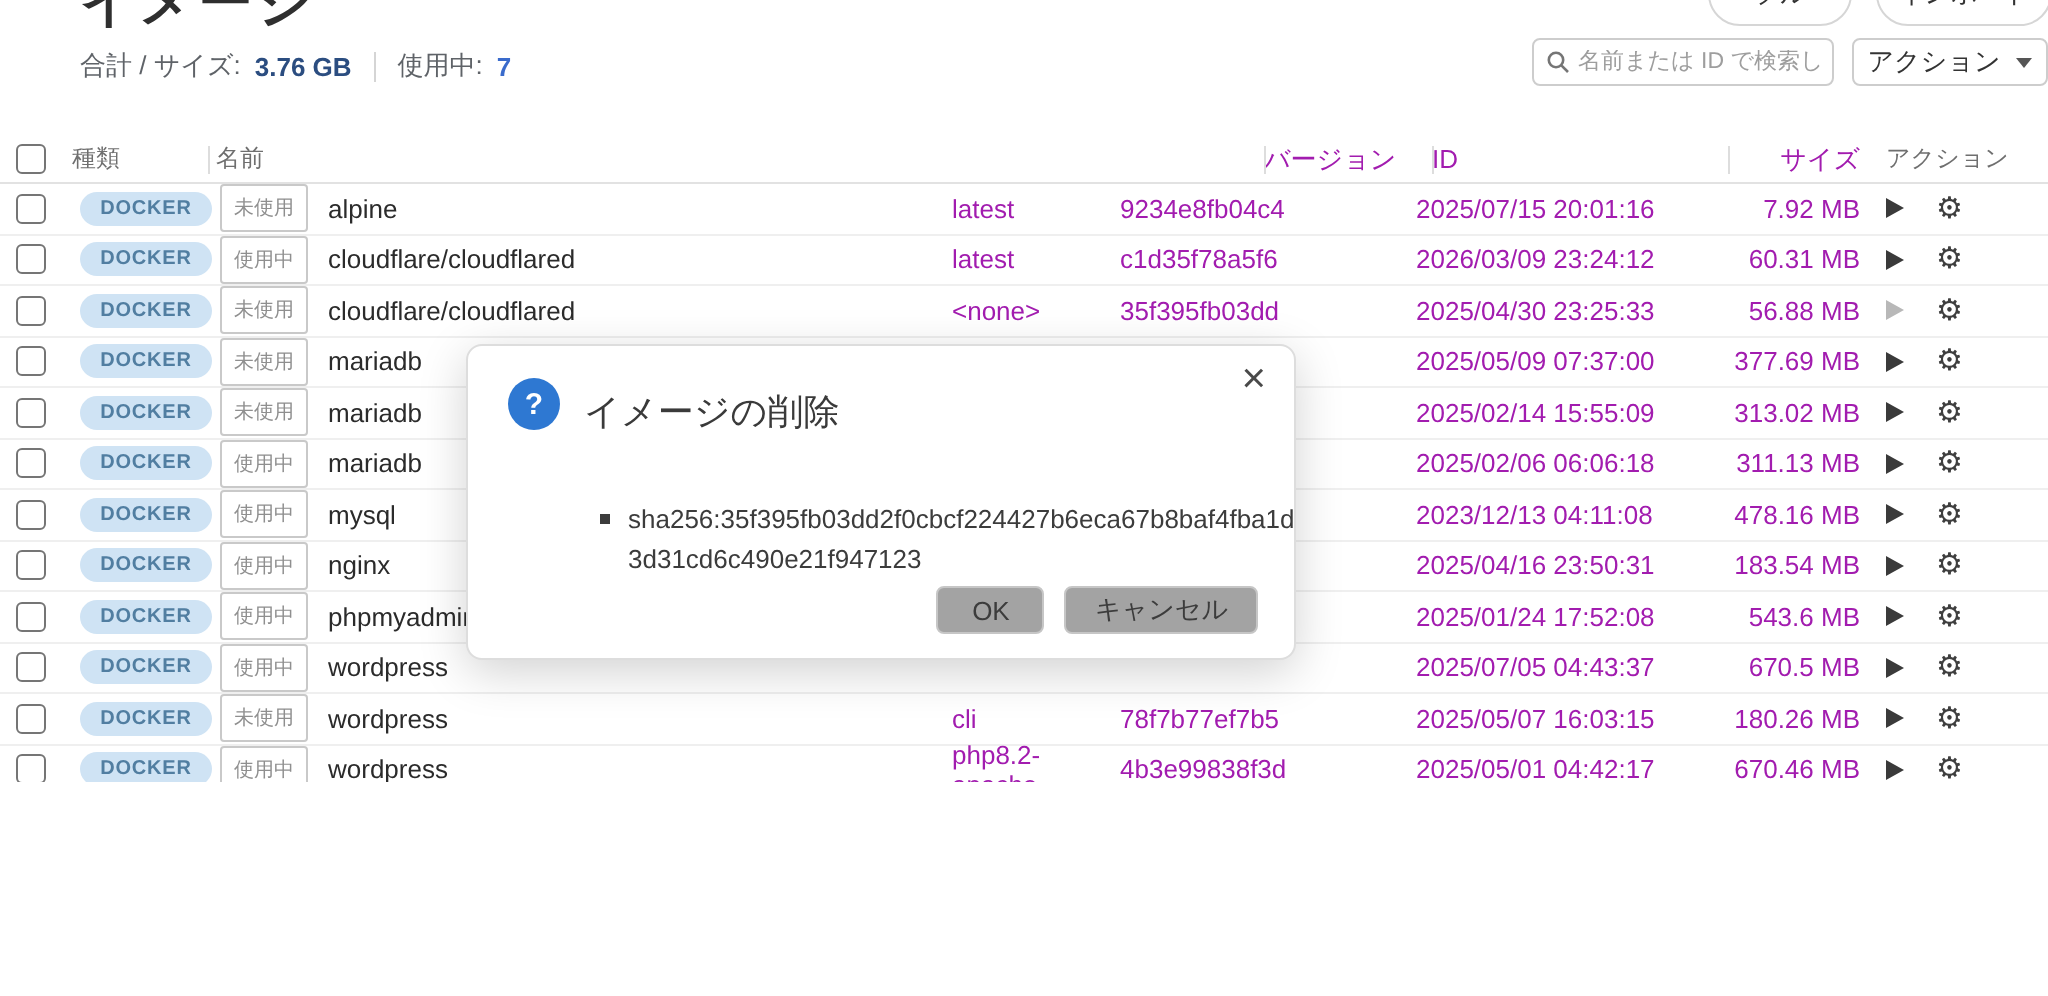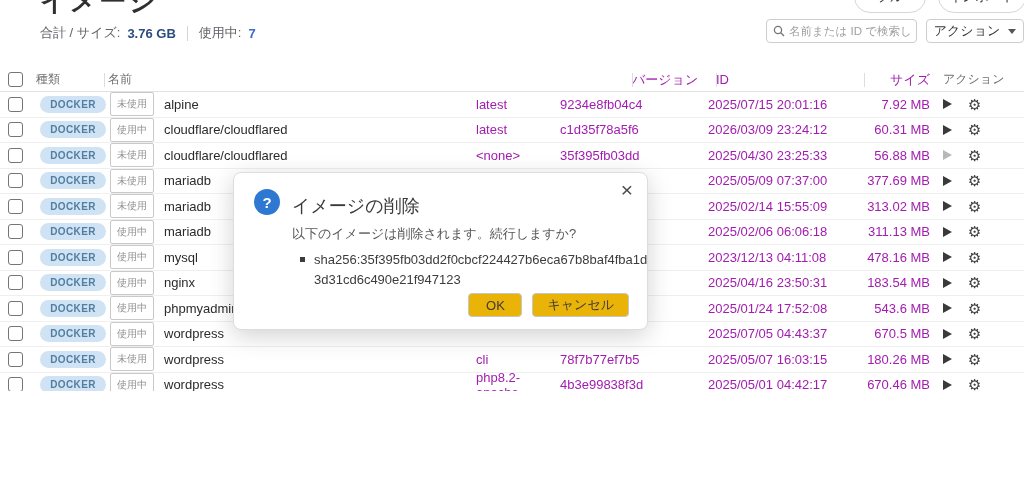--- a/index.html
+++ b/index.html
@@ -63,21 +63,21 @@
             border-radius:8px; box-shadow:0 6px 24px rgba(0,0,0,0.18); z-index:10; }
   .dlg-icon { position:absolute; left:20px; top:16px; width:26px; height:26px; border-radius:50%; background:#2e78d2;
               color:#fff; font-size:15px; font-weight:700; display:flex; align-items:center; justify-content:center; }
   .dlg-title { position:absolute; left:58px; top:21px; font-size:18px; color:#3a3a3a; }
   .dlg-close { position:absolute; right:14px; top:6px; font-size:21px; color:#4a4a4a; line-height:1; cursor:pointer; }
   .dlg-msg { position:absolute; left:58px; top:52px; font-size:13px; color:#555; }
   .dlg-item { position:absolute; left:66px; top:77px; width:348px; font-size:13px; color:#3c3c3c; line-height:1.55; display:flex; gap:9px; }
   .bullet { width:5px; height:5px; background:#3c3c3c; margin-top:7px; flex:none; }
   .sha { word-break:break-all; }
   .dlg-buttons { position:absolute; right:18px; bottom:12px; display:flex; gap:10px; }
-  .dlg-btn { height:24px; border:1px solid #c6c6c6; border-radius:4px; background:#eab308; font-size:13px; color:#3c3c3c;
+  .dlg-btn { height:24px; border:1px solid #c6c6c6; border-radius:4px; background:#a3a3a3; font-size:13px; color:#3c3c3c;
              padding:0 14px; min-width:54px; cursor:pointer; font-family:"Liberation Sans","DejaVu Sans",sans-serif; }
 </style>
 </head>
 <body>
 
 <div class="app">
 
   <div class="page-title">イメージ</div>
 
   <button class="top-btn btn-pull">プル</button>
@@ -357,21 +357,20 @@
             <span class="gear">⚙</span>
           </div>
         </div>
       </div>
   </div>
 
   <div class="dialog">
     <div class="dlg-icon">?</div>
     <div class="dlg-title">イメージの削除</div>
     <div class="dlg-close">×</div>
-    <div class="dlg-msg">以下のイメージは削除されます。続行しますか?</div>
     <div class="dlg-item">
       <span class="bullet"></span>
       <span class="sha">sha256:35f395fb03dd2f0cbcf224427b6eca67b8baf4fba1d3d31cd6c490e21f947123</span>
     </div>
     <div class="dlg-buttons">
       <button class="dlg-btn">OK</button>
       <button class="dlg-btn">キャンセル</button>
     </div>
   </div>
 

